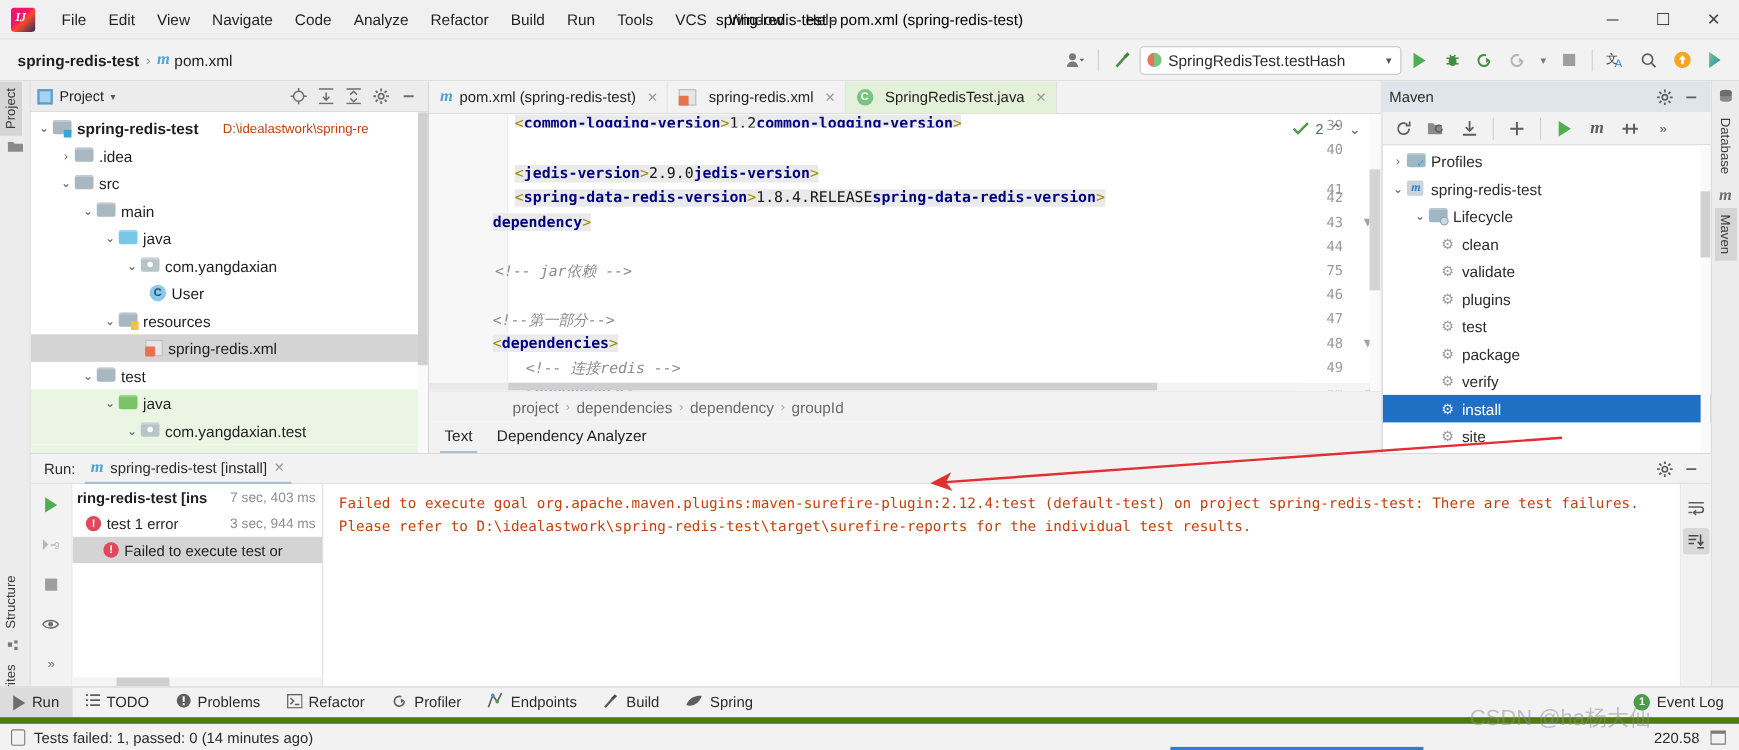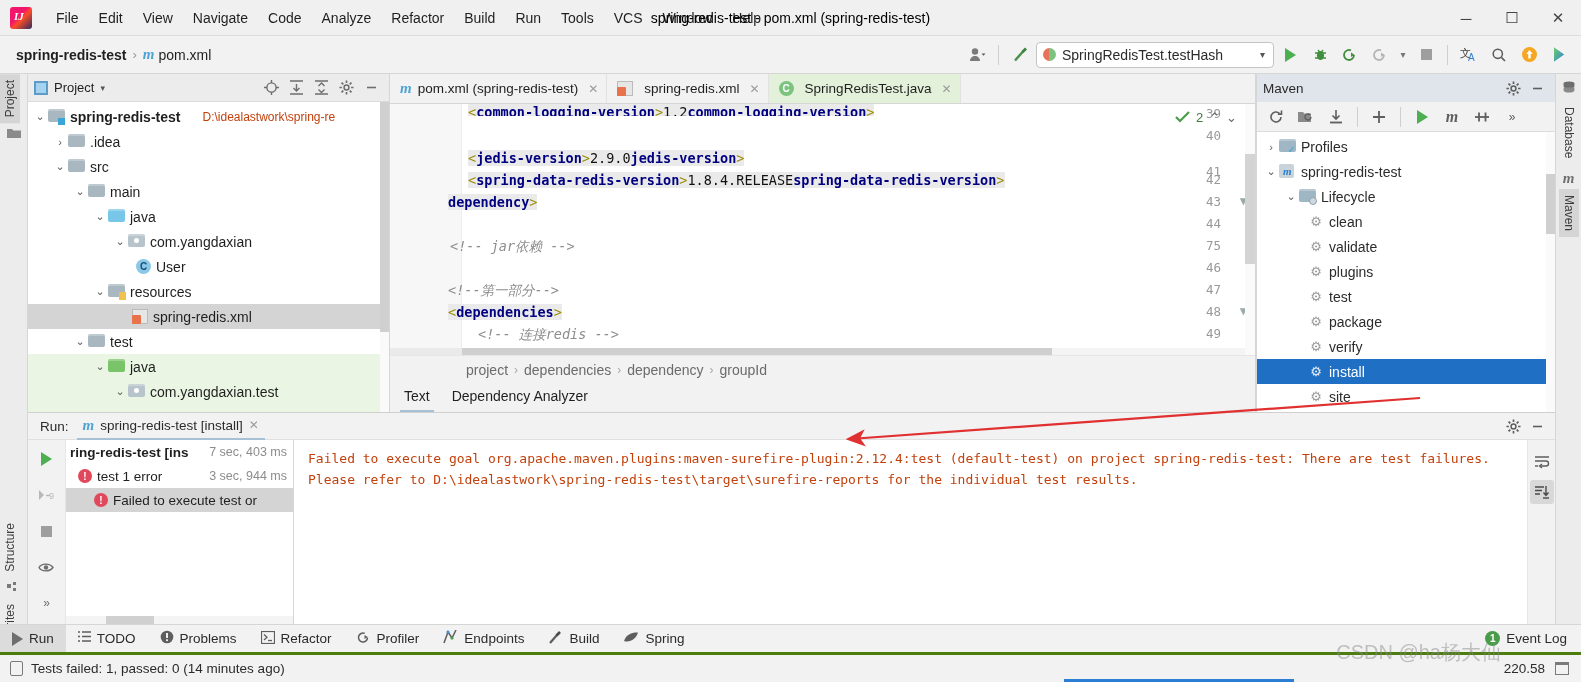--- a/index.html
+++ b/index.html
@@ -232,21 +232,21 @@
     background: #f2f2f2; border-top: 1px solid #d6d6d6; display: flex; align-items: center; }
   .bb-item { display: flex; align-items: center; gap: 6px; padding: 0 12px; height: 28px;
     font-size: 13.5px; color: #2b2b2b; }
   .bb-item.active { background: #dcdcdc; }
   .bb-right { margin-left: auto; display: flex; align-items: center; gap: 6px; padding-right: 14px; }
   .evt-badge { width: 15px; height: 15px; border-radius: 50%; background: #4a9c4a; color: #fff;
     font-size: 10px; display: flex; align-items: center; justify-content: center; font-weight: bold; }
 
   
   .statusbar { position: absolute; bottom: 0; left: 0; width: 1581px; height: 30px;
-    background: #f2f2f2; border-top: 3px solid #4d7c0f; display: flex; align-items: center; text-align: center; }
+    background: #f2f2f2; border-top: 6px solid #4d7c0f; display: flex; align-items: center; text-align: center; }
   .sb-left { display: flex; align-items: center; gap: 8px; padding-left: 10px; font-size: 13.5px; }
   .sb-doc { width: 13px; height: 15px; border: 1.5px solid #7a7a7a; border-radius: 2px; }
   .sb-right { margin-left: auto; display: flex; align-items: center; gap: 10px; padding-right: 12px; }
   .sb-mem { font-size: 13.5px; color: #2b2b2b; }
   .sb-trash { width: 14px; height: 13px; border: 1.5px solid #7a7a7a; border-top-width: 3px; }
 
   
   .watermark { position: absolute; right: 80px; bottom: 16px; font-size: 20px;
     color: rgba(140,140,140,.5); pointer-events: none; white-space: nowrap; }
   .arrow-svg { position: absolute; top: 0; left: 0; width: 1581px; height: 682px;

